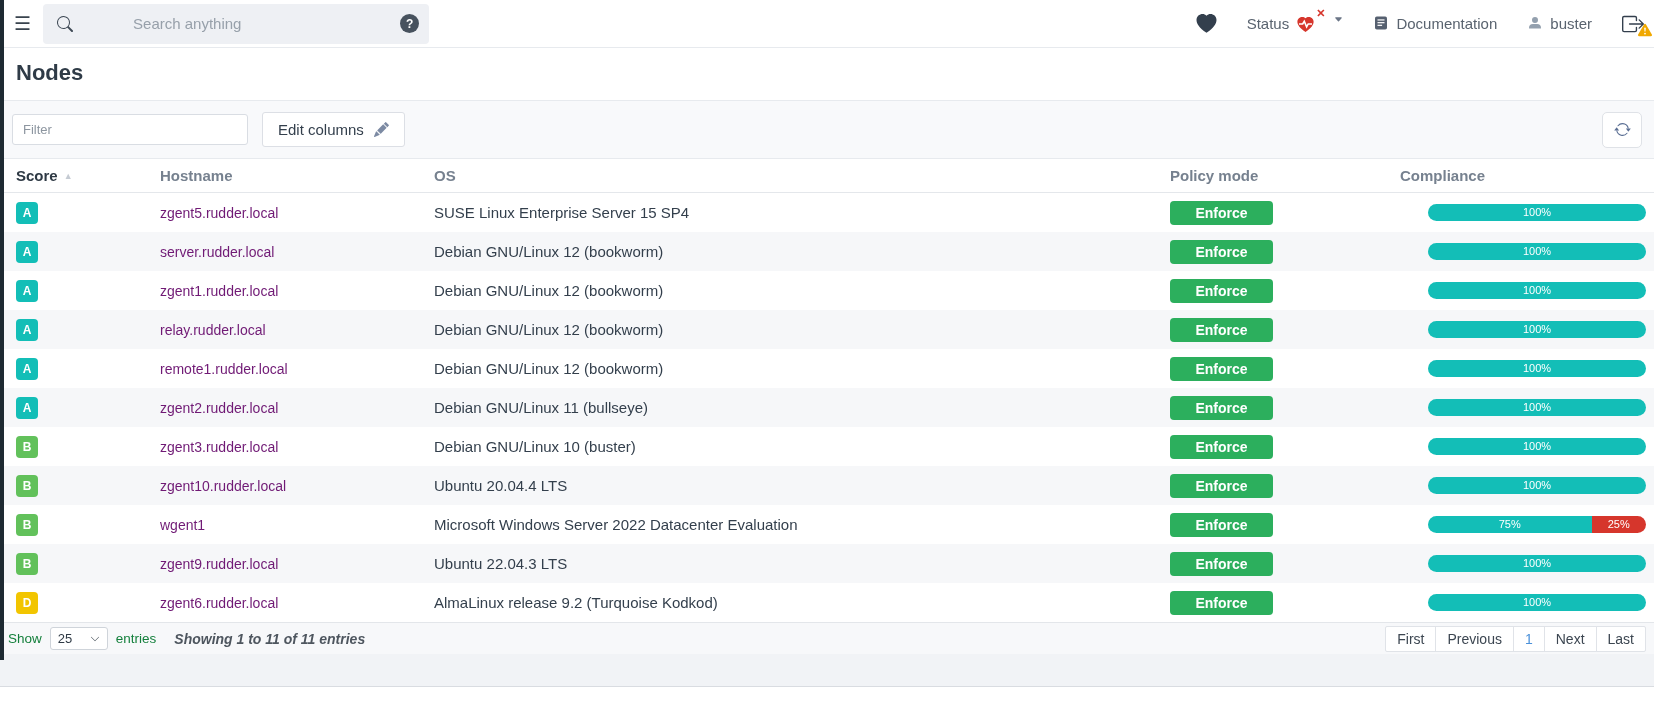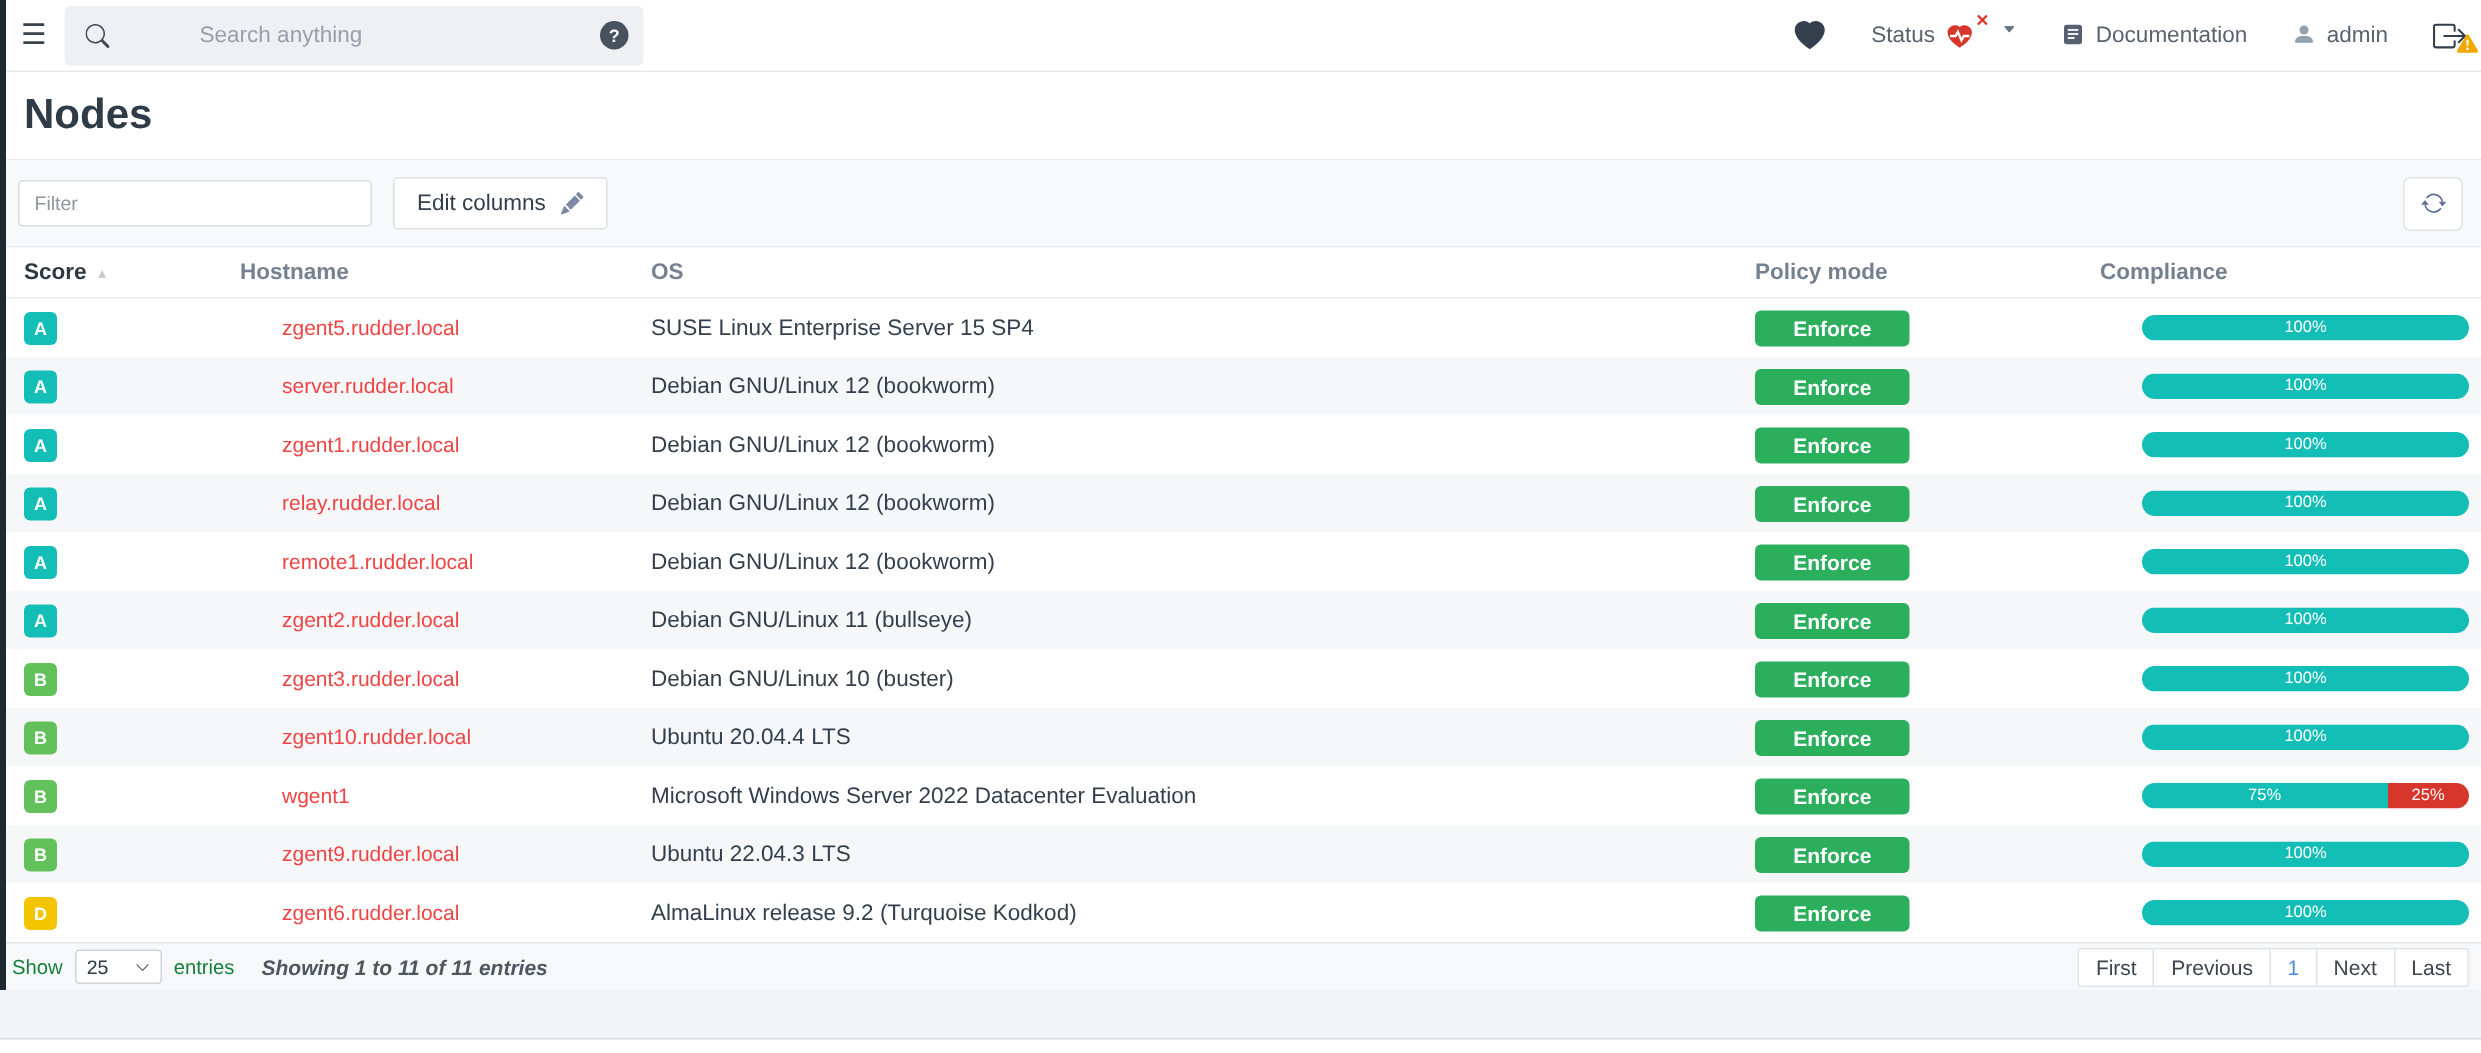--- a/index.html
+++ b/index.html
@@ -18,21 +18,21 @@
   .topbar-right { margin-left:auto; display:flex; align-items:center; gap:30px; padding-right:6px; font-size:15px; color:#59636f; }
   .tb-item { display:flex; gap:7px; cursor:pointer; }
   .status-x { color:#d6362c; font-weight:bold; font-size:11px; position:relative; top:-8px; left:-6px; }
   .caret { color:#6b7687; margin-left:-4px; display:flex; }
   .signout-wrap { position:relative; width:26px; height:26px; }
   .signout-wrap svg.out { position:absolute; left:0; top:2px; }
   .warn-tri { position:absolute; right:-4px; bottom:-3px; }
 
   
   .page-title-bar { padding:12px 16px 14px 16px; border-bottom:1px solid #e7eaee; }
-  .page-title { font-size:28px; font-weight:600; color:#2f3b47; }
+  .page-title { font-size:22px; font-weight:600; color:#2f3b47; }
 
   
   .toolbar { background:#f8f9fb; border-bottom:1px solid #e7eaee; padding:11px 12px; display:flex; align-items:center; height:58px; }
   .filter-input { width:236px; height:31px; border:1px solid #d9dde3; border-radius:3px; background:#fff; padding:0 10px; font-size:13px; color:#333; outline:none; font-family:"Liberation Sans",sans-serif;}
   .filter-input::placeholder { color:#8d96a0; }
   .edit-btn { margin-left:14px; height:35px; padding:0 15px; background:#fff; border:1px solid #dcdfe5; border-radius:3px; display:flex; align-items:center; gap:10px; font-size:15px; color:#333f4c; cursor:pointer; }
   .pencil { color:#7c8aa3; display:flex; }
   .refresh-btn { margin-left:auto; width:40px; height:36px; background:#fff; border:1px solid #dfe2e7; border-radius:5px; display:flex; align-items:center; justify-content:center; color:#5b6f94; cursor:pointer; }
 
   
@@ -40,21 +40,21 @@
   .c-score { width:160px; padding-left:16px; }
   .c-host  { width:274px; }
   .c-os    { flex:1; }
   .c-policy{ width:230px; }
   .c-comp  { width:254px; padding-right:8px; display:flex; }
   .thead .c-score { color:#2e3944; display:flex; align-items:center; gap:6px; }
   .sort-asc { color:#c5cbd3; font-size:9px; }
   .trow { display:flex; align-items:center; height:39px; font-size:15px; background:#fff; cursor:pointer; }
   .trow.alt { background:#f6f7f9; }
   .score-badge { display:inline-flex; width:22px; height:22px; border-radius:4px; color:#fff; font-weight:bold; font-size:12px; align-items:center; justify-content:center; }
-  .c-host a, .hostlink { color:#ef4444; text-decoration:none; font-size:14px; cursor:pointer;margin-left:28px; }
+  .c-host a, .hostlink { color:#701a75; text-decoration:none; font-size:14px; cursor:pointer; }
   .trow .c-os { color:#333f4c; }
   .enforce-badge { display:inline-block; min-width:103px; padding:4px 0; text-align:center; color:#fff; font-weight:bold; font-size:14px; border-radius:4px; }
   .comp-bar { margin-left:auto; width:218px; height:17px; border-radius:9px; overflow:hidden; display:flex; }
   .comp-seg { height:100%; color:#fff; font-size:11px; line-height:17px; text-align:center; white-space:nowrap; }
 
   
   .footerbar { height:32px; background:#f7f8fa; border-top:1px solid #e3e6ea; display:flex; align-items:center; padding:0 8px; }
   .dim-italic { color:#15803d; font-size:13.5px; }
   .page-size { width:58px; height:23px; background:#fff; border:1px solid #cfd4da; border-radius:3px; margin:0 8px; display:flex; align-items:center; justify-content:space-between; padding:0 7px; font-size:13px; color:#2f3a45; cursor:pointer; }
   .summary { font-style:italic; font-weight:600; color:#4e565f; margin-left:18px; font-size:14px; }
@@ -113,21 +113,21 @@
           </svg>
       </span>
       <span>Documentation</span>
     </span>
     <span class="tb-item">
       <span style="display:flex;">
         <svg width="16" height="16" viewBox="0 0 16 16" fill="#93a0ae">
             <path d="M8 8a3 3 0 1 0 0-6 3 3 0 0 0 0 6zm2 1H6a4 4 0 0 0-4 4 .5.5 0 0 0 .5.5h11a.5.5 0 0 0 .5-.5 4 4 0 0 0-4-4z"></path>
           </svg>
       </span>
-      <span>admin</span>
+      <span>buster</span>
     </span>
     <span class="tb-item signout-wrap">
       <svg class="out" width="22" height="22" viewBox="0 0 16 16" fill="#333f4d">
           <path d="M10 12.5a.5.5 0 0 1-.5.5h-8a.5.5 0 0 1-.5-.5v-9a.5.5 0 0 1 .5-.5h8a.5.5 0 0 1 .5.5v2a.5.5 0 0 0 1 0v-2A1.5 1.5 0 0 0 9.5 2h-8A1.5 1.5 0 0 0 0 3.5v9A1.5 1.5 0 0 0 1.5 14h8a1.5 1.5 0 0 0 1.5-1.5v-2a.5.5 0 0 0-1 0v2z"></path>
           <path d="M15.854 8.354a.5.5 0 0 0 0-.708l-3-3a.5.5 0 0 0-.708.708L14.293 7.5H5.5a.5.5 0 0 0 0 1h8.793l-2.147 2.146a.5.5 0 0 0 .708.708l3-3z"></path>
         </svg>
       <span class="warn-tri">
         <svg width="14" height="14" viewBox="0 0 16 16" fill="#f0a800">
             <path d="M8.982 1.566a1.13 1.13 0 0 0-1.96 0L.165 13.233c-.457.778.091 1.767.98 1.767h13.713c.889 0 1.438-.99.98-1.767L8.982 1.566zM8 5c.535 0 .954.462.9.995l-.35 3.507a.552.552 0 0 1-1.1 0L7.1 5.995A.905.905 0 0 1 8 5zm.002 6a1 1 0 1 1 0 2 1 1 0 0 1 0-2z"></path>
           </svg>

